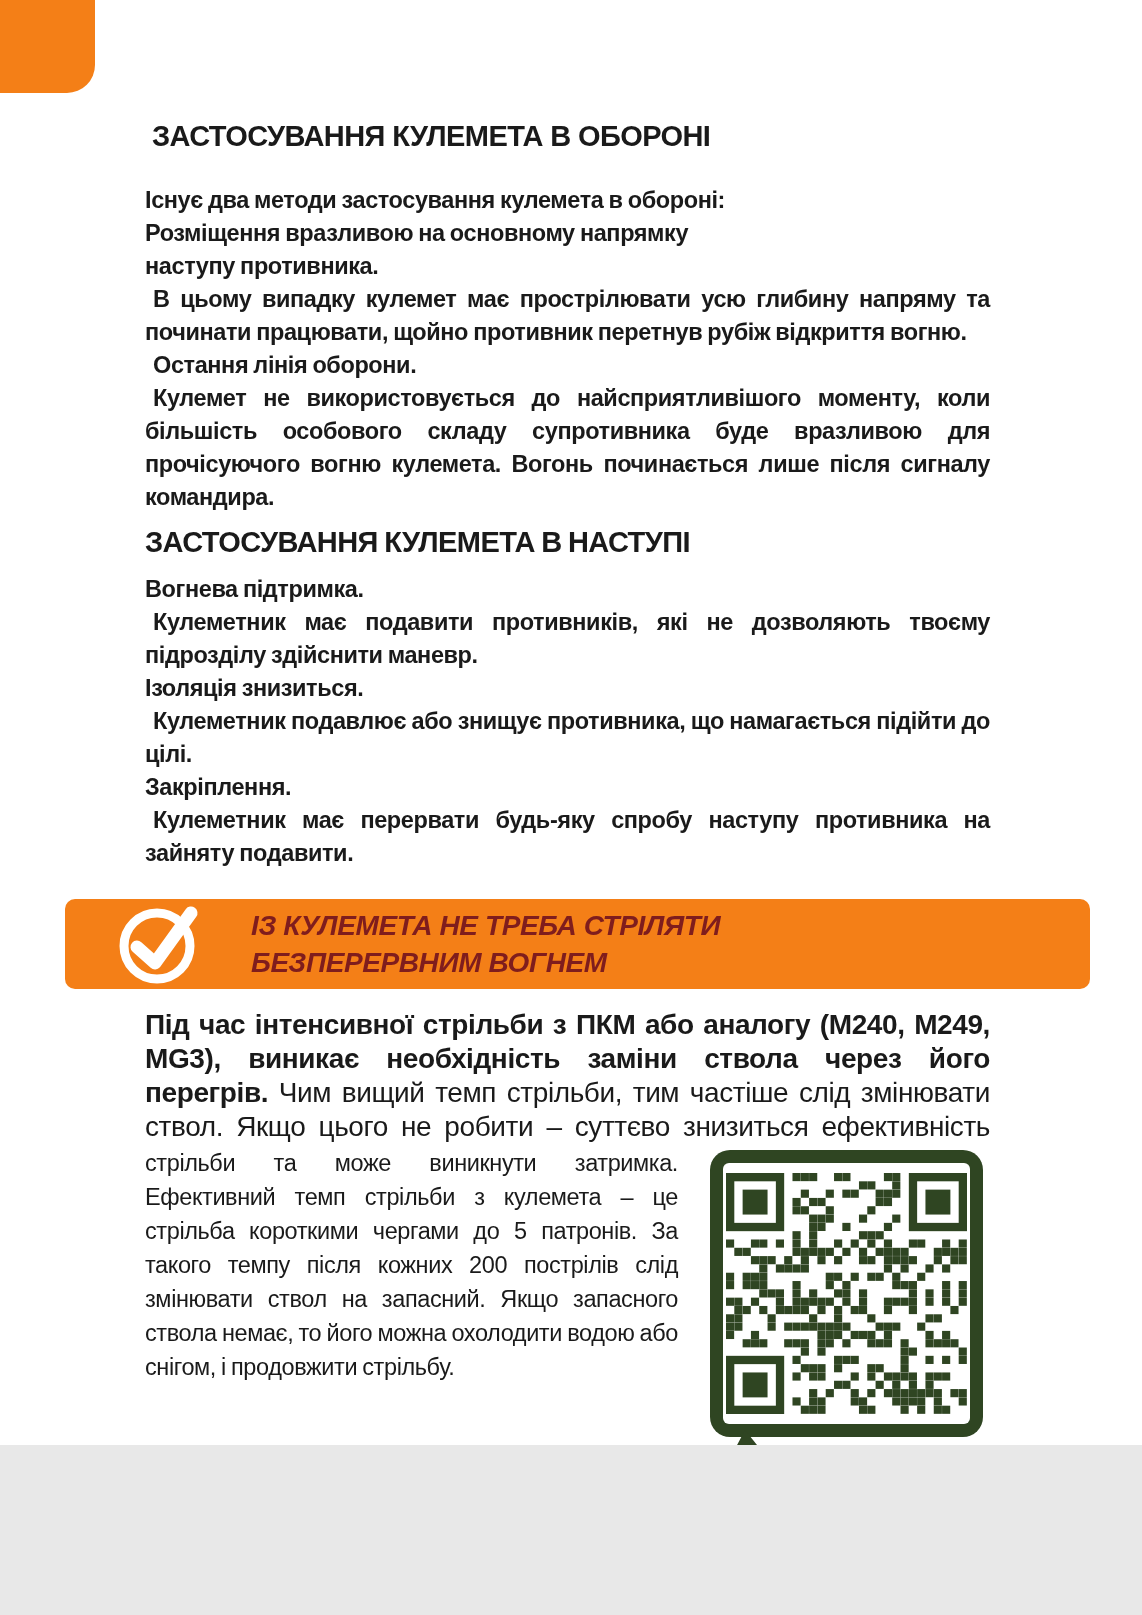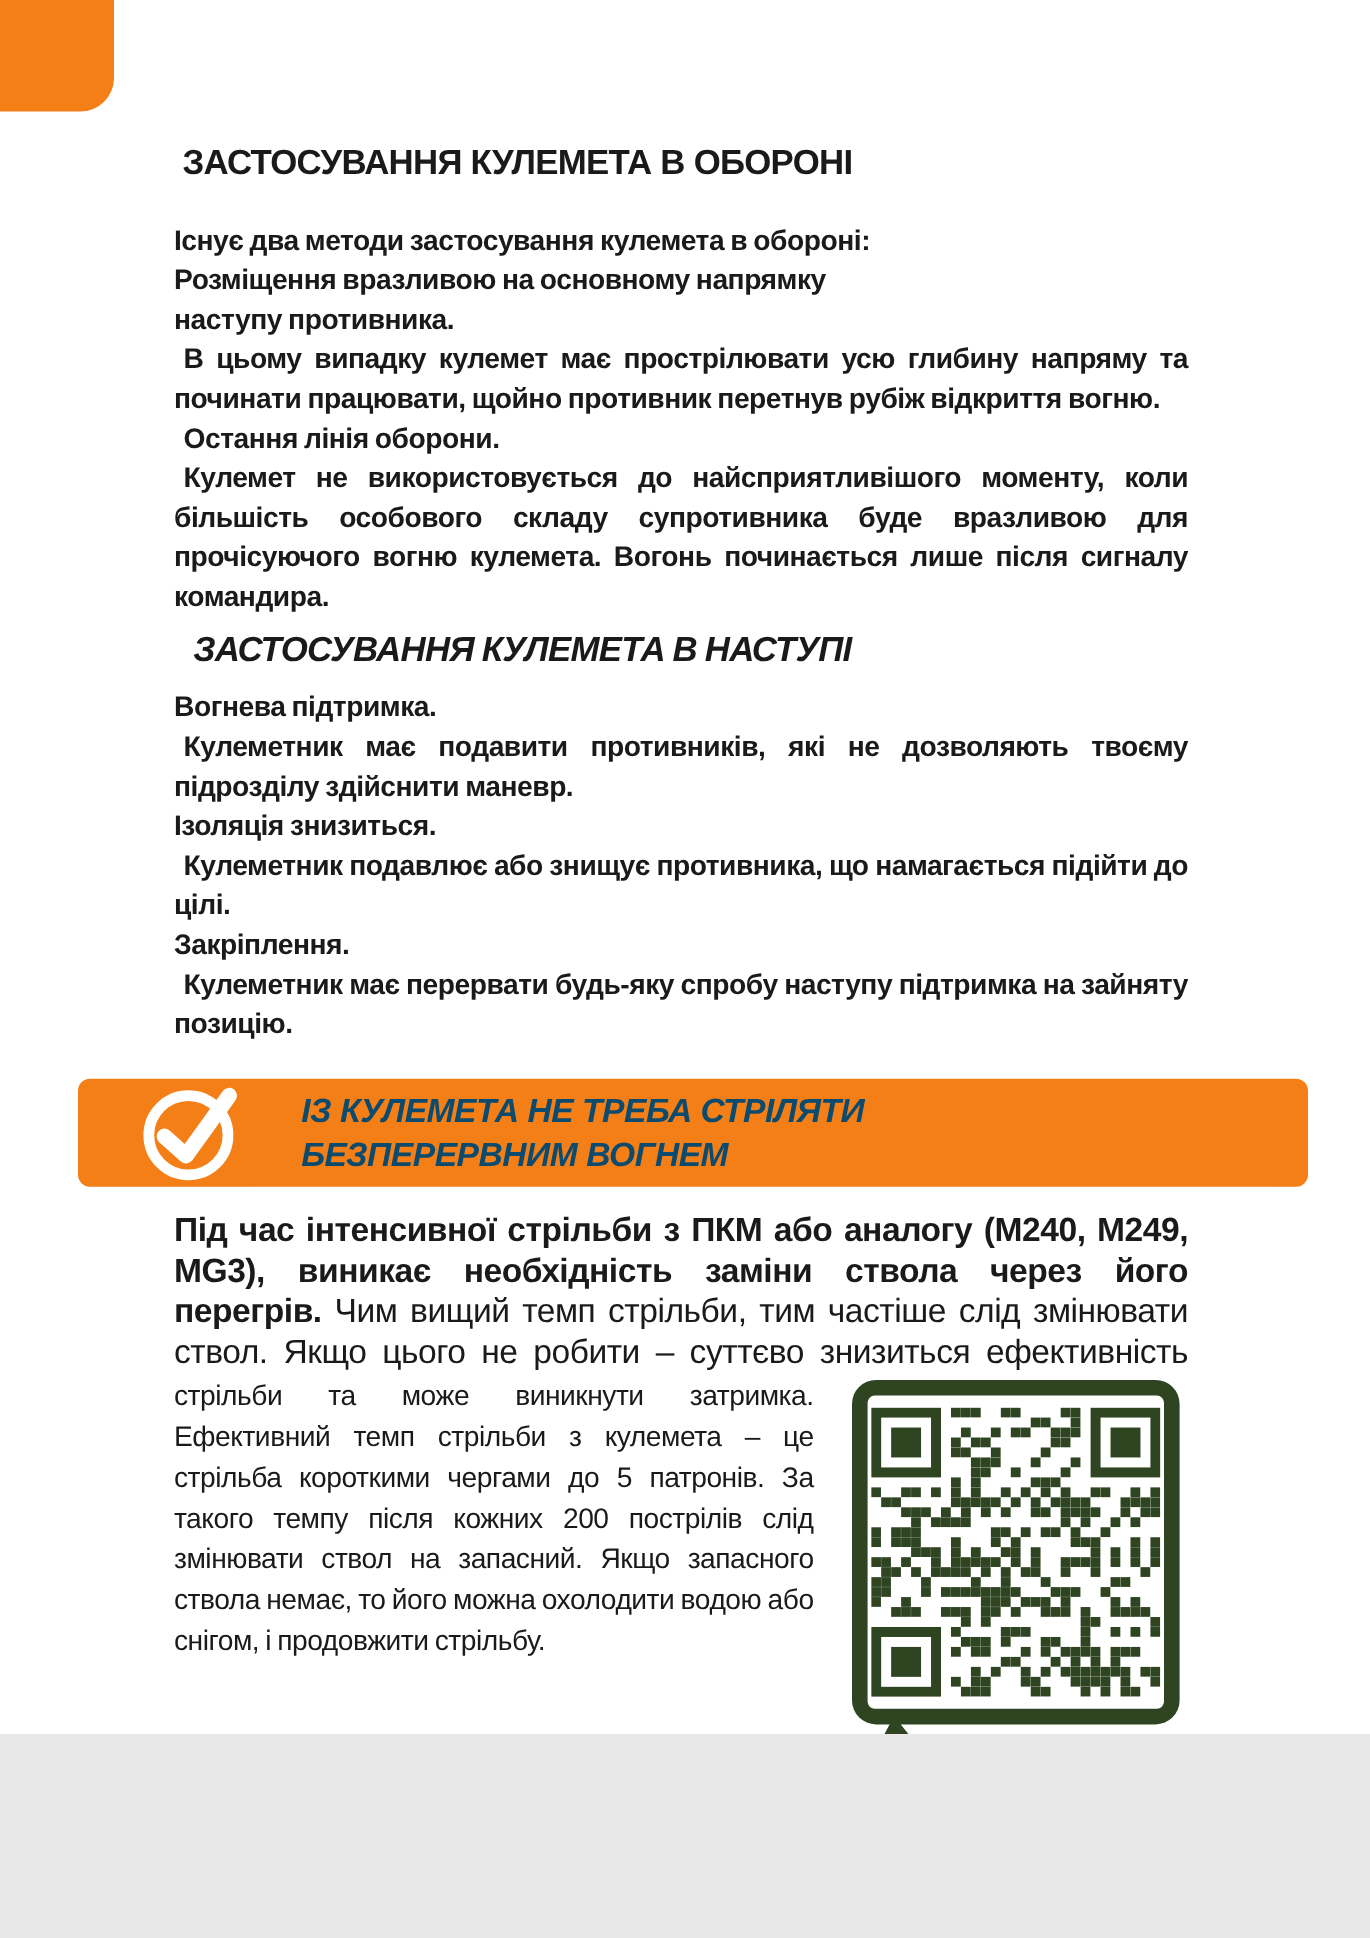--- a/index.html
+++ b/index.html
@@ -21,35 +21,35 @@
   h1.title, h2.title{
     font-size:29px;font-weight:700;margin:0;
     letter-spacing:-0.6px;
   }
   h1.title{position:absolute;top:120px;left:152px;}
   .content{
     position:absolute;top:184px;left:145px;width:845px;
     font-size:23.5px;line-height:33px;letter-spacing:-0.4px;word-spacing:-1px;
   }
   .content p{margin:0;}
-  .content h2.title{position:static;margin:12px 0 14px 16px;line-height:33px;font-style:italic;}
+  .content h2.title{position:static;margin:12px 0 14px 0;line-height:33px;}
   .bold{font-weight:700;}
   .b{text-align:justify;}
   .ind{text-indent:8px;font-weight:bold;}
   .callout{
     position:absolute;left:65px;top:899px;width:1025px;height:90px;
     background:var(--accent,#F47F17);
     border-radius:10px;
     display:flex;align-items:center;
   }
   .callout-icon{flex:0 0 auto;margin-left:28px;}
   .callout-text{
     margin-left:28px;
     font-size:28px;font-weight:700;font-style:italic;
-    line-height:37px;letter-spacing:-0.4px;color:#0c4a6e;
+    line-height:37px;letter-spacing:-0.4px;color:#7f1d1d;
   }
   .note-wide{
     position:absolute;left:145px;top:1008px;width:845px;
     font-size:28px;line-height:34px;letter-spacing:-0.4px;word-spacing:-1px;
     text-align:justify;text-align-last:justify;
   }
   .note-narrow{
     position:absolute;left:145px;top:1146px;width:533px;
     font-size:23.5px;line-height:34px;letter-spacing:-0.4px;word-spacing:-1px;
     text-align:justify;
@@ -91,21 +91,21 @@
     <p class="bold ind">Остання лінія оборони.</p>
     <p class="b ind">Кулемет не використовується до найсприятливішого моменту, коли більшість особового складу супротивника буде вразливою для прочісуючого вогню кулемета. Вогонь починається лише після сигналу командира.</p>
 
     <h2 class="title">ЗАСТОСУВАННЯ КУЛЕМЕТА В НАСТУПІ</h2>
 
     <p class="bold">Вогнева підтримка.</p>
     <p class="b ind">Кулеметник має подавити противників, які не дозволяють твоєму підрозділу здійснити маневр.</p>
     <p class="bold">Ізоляція знизиться.</p>
     <p class="b ind">Кулеметник подавлює або знищує противника, що намагається підійти до цілі.</p>
     <p class="bold">Закріплення.</p>
-    <p class="b ind">Кулеметник має перервати будь-яку спробу наступу підтримка на зайняту позицію.</p>
+    <p class="b ind">Кулеметник має перервати будь-яку спробу наступу противника на зайняту подавити.</p>
   </div>
 
   <div class="callout">
     <svg class="callout-icon" width="130" height="90" viewBox="0 0 130 90">
       <circle cx="64" cy="47" r="33" fill="none" stroke="#ffffff" stroke-width="9"></circle>
       <path d="M44 48 L62 64 L98 14" fill="none" stroke="#ffffff" stroke-width="13" stroke-linecap="round" stroke-linejoin="round"></path>
     </svg>
     <div class="callout-text">
       <div>ІЗ КУЛЕМЕТА НЕ ТРЕБА СТРІЛЯТИ</div>
       <div>БЕЗПЕРЕРВНИМ ВОГНЕМ</div>

